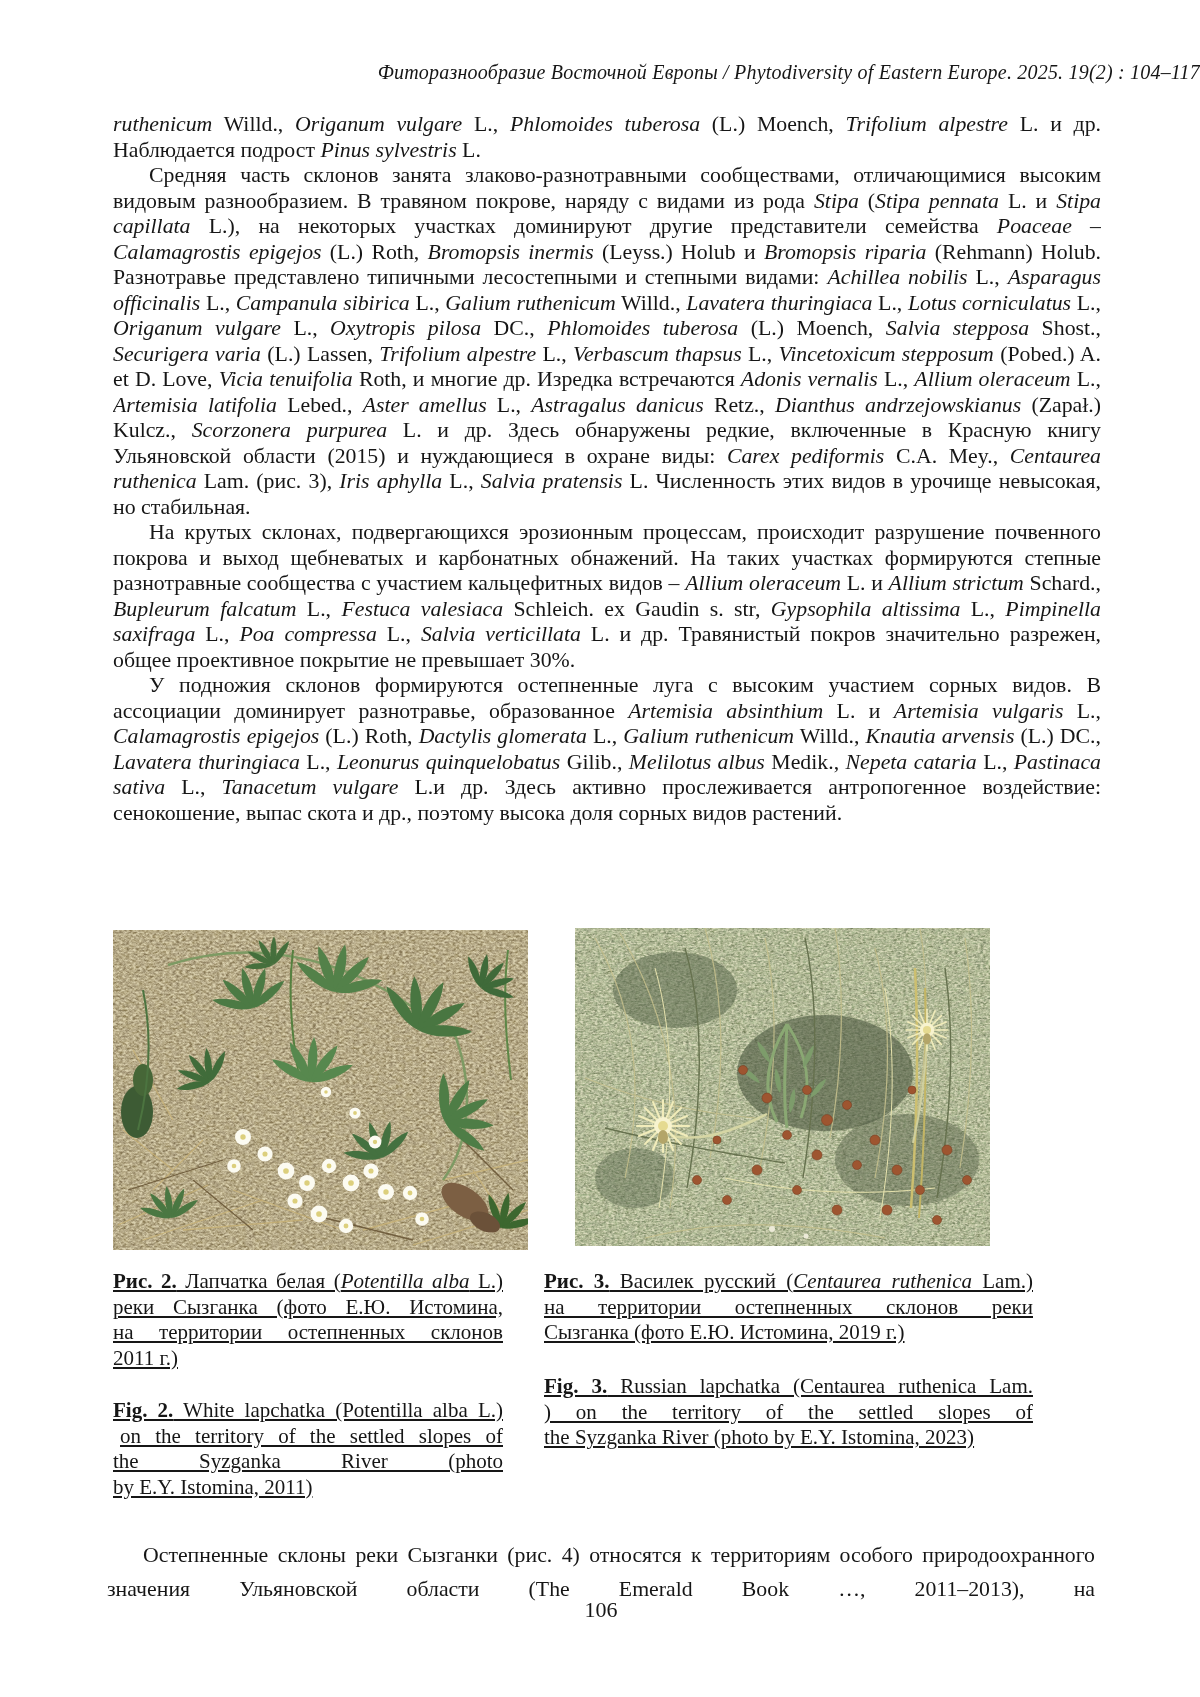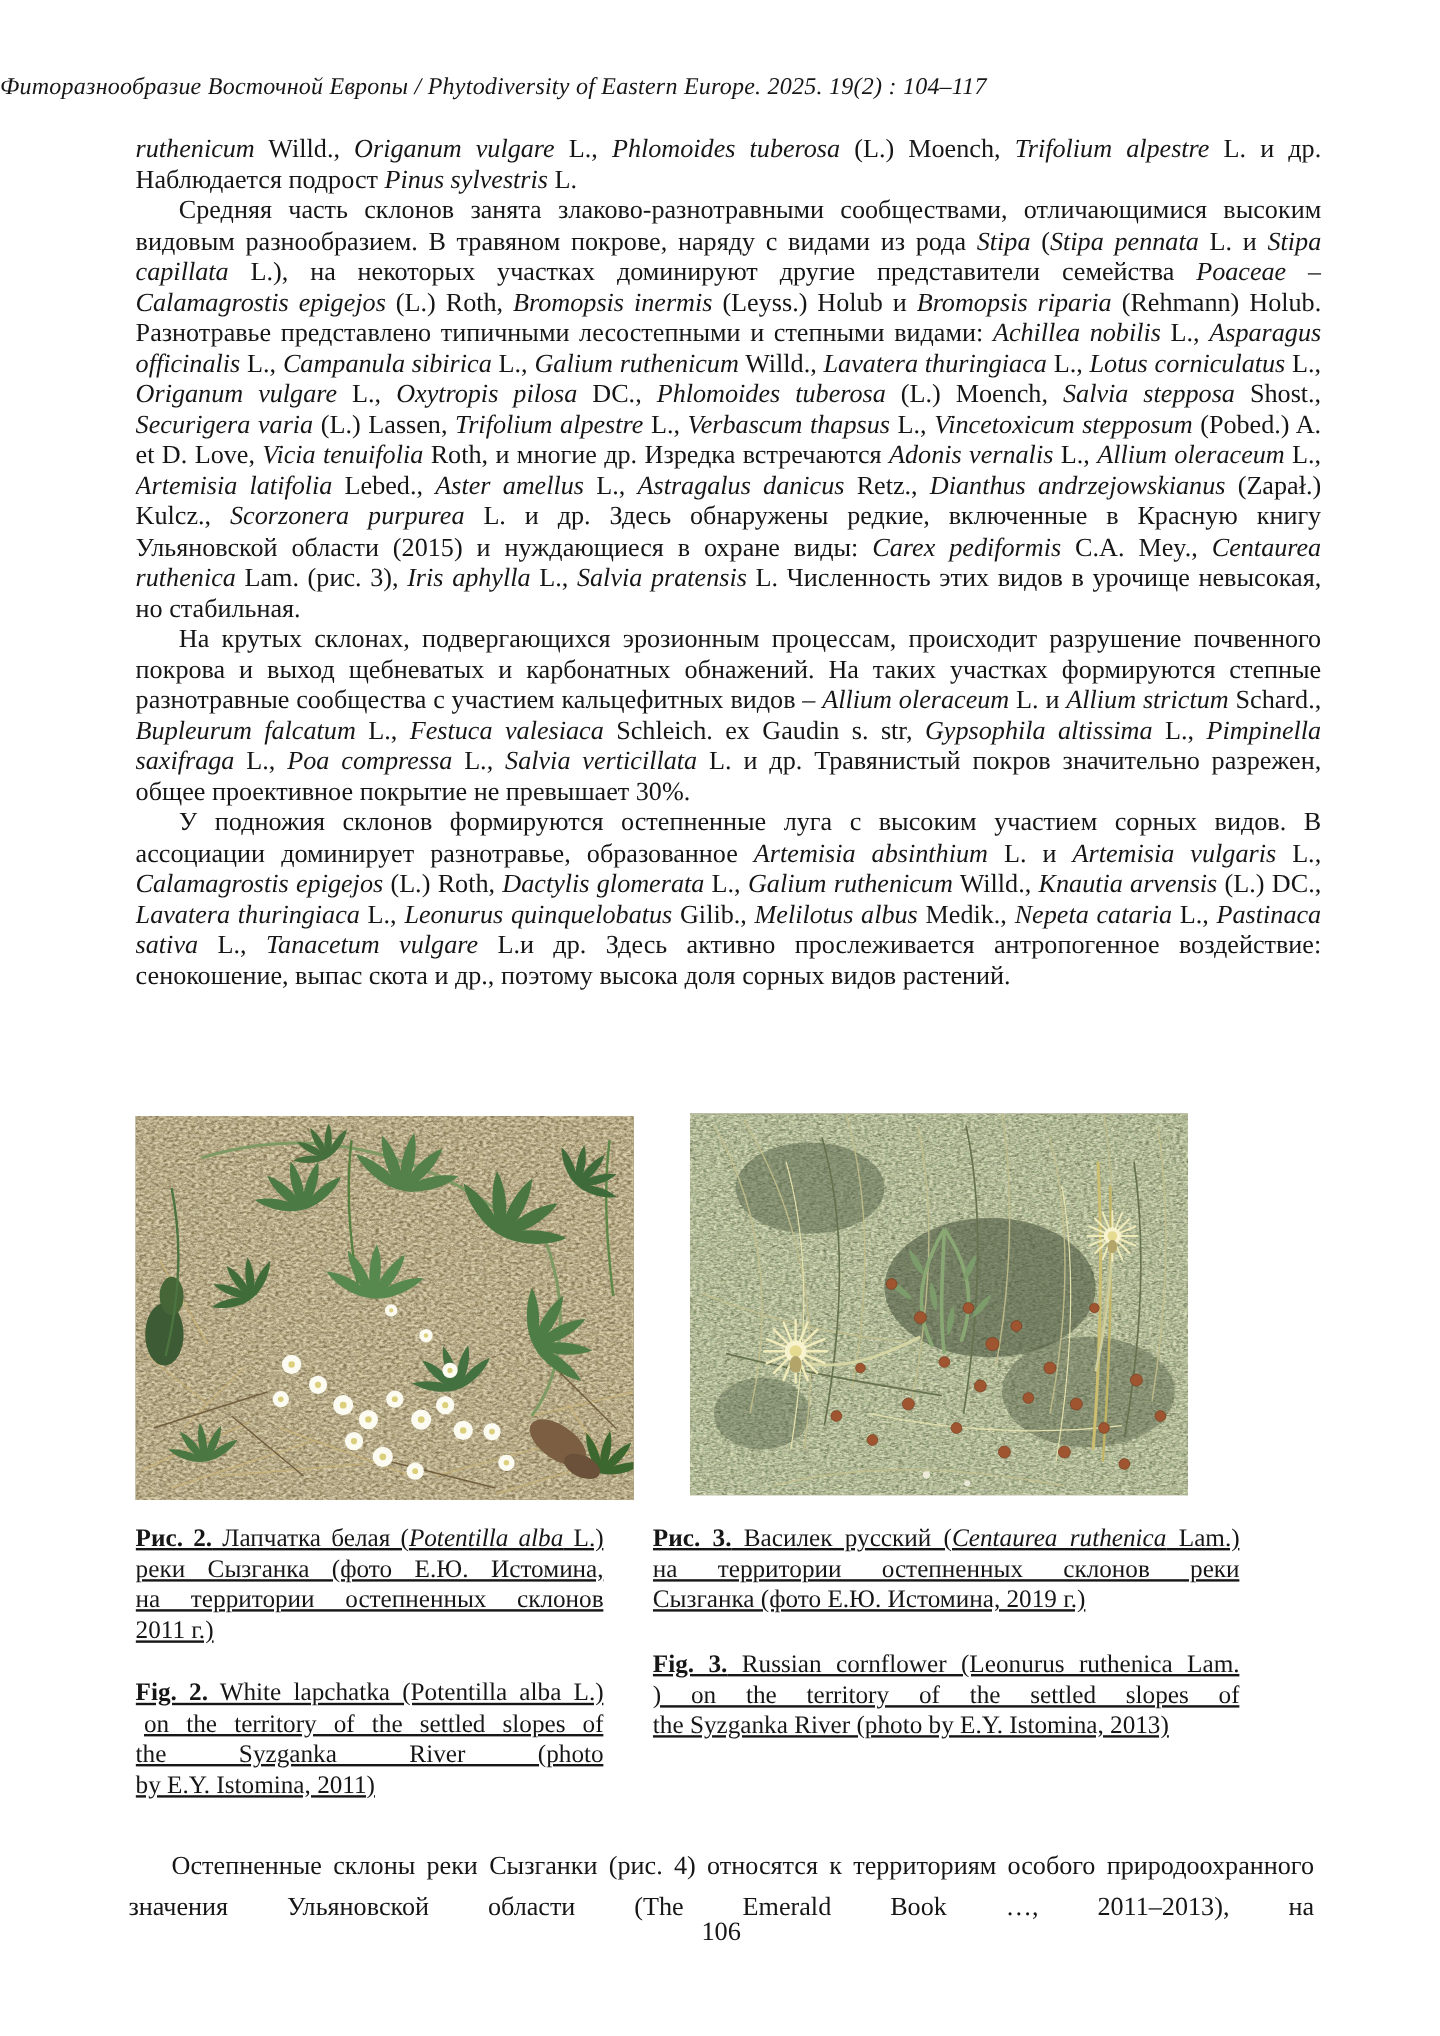--- a/index.html
+++ b/index.html
@@ -2,21 +2,21 @@
 <html><head>
 <meta charset="utf-8">
 <style>
   html,body{margin:0;padding:0;}
   body{
     width:1200px;height:1697px;position:relative;background:#ffffff;
     font-family:"Liberation Serif","DejaVu Serif",serif;color:#161616;
     -webkit-font-smoothing:antialiased;
   }
   .journal-header{
-    position:absolute;top:61px;left:0;width:1200px;text-align:left;
+    position:absolute;top:61px;left:0;width:1200px;text-align:right;
     font-style:italic;font-size:20px;letter-spacing:0.2px;
   }
   .body-text{
     position:absolute;left:113px;top:112px;width:988px;max-height:812px;overflow:hidden;
     font-size:21.8px;line-height:25.5px;text-align:justify;
   }
   .body-text p{margin:0;padding:0;}
   .body-text p.indent{text-indent:36px;}
   .closing-par{
     position:absolute;left:107px;top:1538px;width:988px;max-height:78px;overflow:hidden;
@@ -276,20 +276,20 @@
     <div class="cap-line" style="padding-left: 7px;"><span>on the territory of the settled slopes of</span></div>
     <div class="cap-line"><span>the Syzganka River (photo</span></div>
     <div class="cap-line last"><span>by E.Y. Istomina, 2011)</span></div>
   </div>
 <div class="caption" id="cap3ru">
     <div class="cap-line"><b>Рис. 3.</b><span> Василек русский (</span><i>Centaurea ruthenica</i><span> Lam.)</span></div>
     <div class="cap-line"><span>на территории остепненных склонов реки</span></div>
     <div class="cap-line last"><span>Сызганка (фото Е.Ю. Истомина, 2019 г.)</span></div>
   </div>
 <div class="caption" id="cap3en">
-    <div class="cap-line"><b>Fig. 3.</b><span> Russian cornflower (Leonurus ruthenica Lam.</span></div>
+    <div class="cap-line"><b>Fig. 3.</b><span> Russian lapchatka (Centaurea ruthenica Lam.</span></div>
     <div class="cap-line"><span>) on the territory of the settled slopes of</span></div>
-    <div class="cap-line last"><span>the Syzganka River (photo by E.Y. Istomina, 2013)</span></div>
+    <div class="cap-line last"><span>the Syzganka River (photo by E.Y. Istomina, 2023)</span></div>
   </div>
 
 <div class="closing-par"><span>Остепненные склоны реки Сызганки (рис. 4) относятся к территориям особого природоохранного значения Ульяновской области (The Emerald Book …, 2011–2013), на</span></div>
 
 <div class="page-number">106</div>
 
 </body></html>

